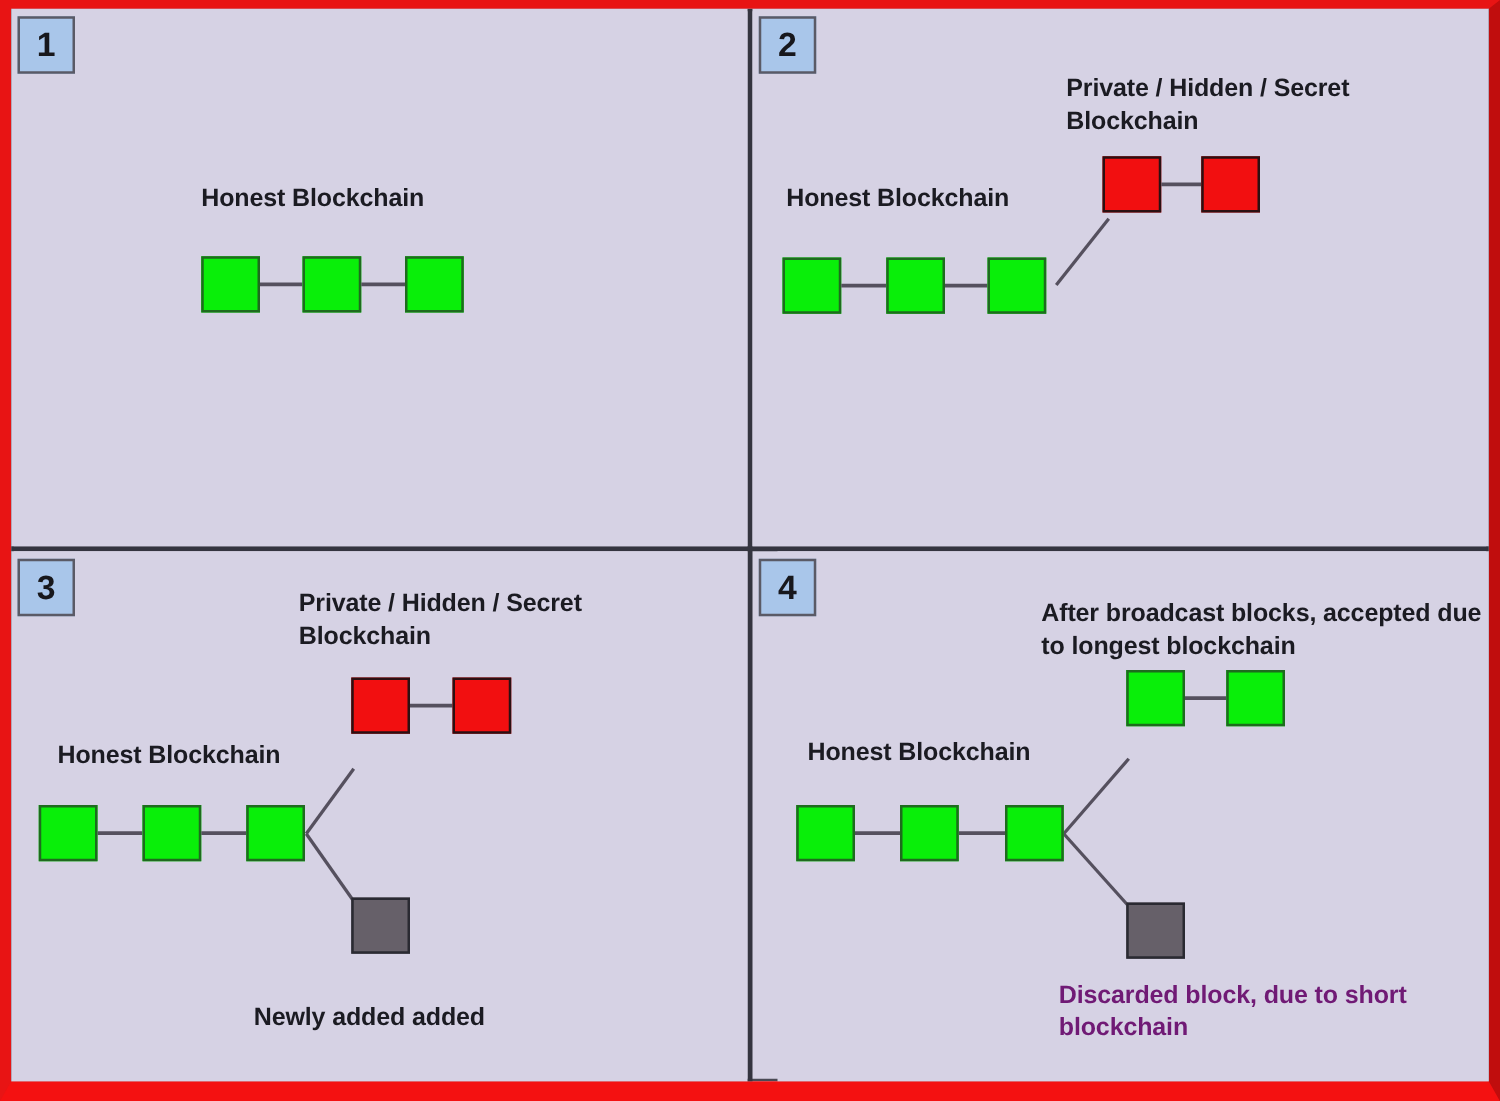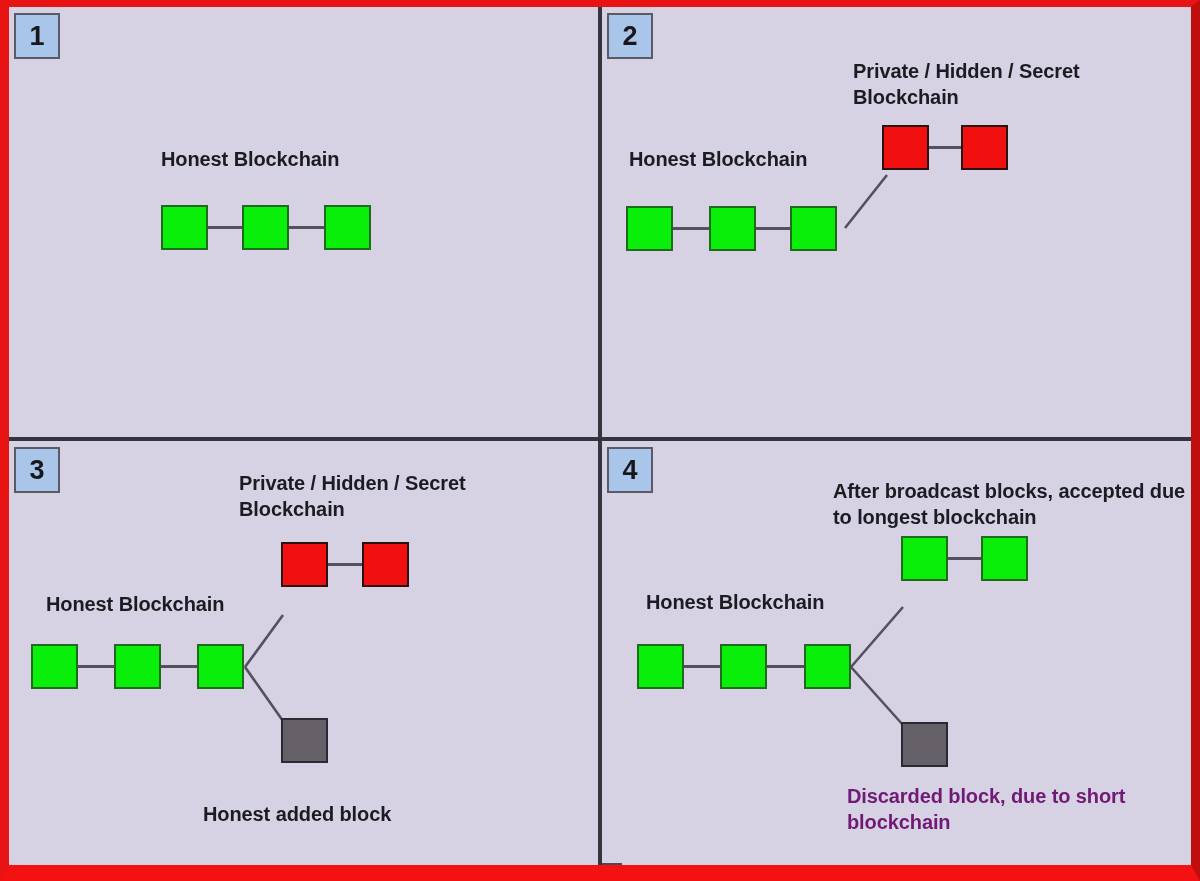--- a/index.html
+++ b/index.html
@@ -181,21 +181,21 @@
     <div class="block green" style="left:105px; top:203px;"></div>
     <div class="link" style="left:152px; top:224px; width:36px;"></div>
     <div class="block green" style="left:188px; top:203px;"></div>
 
     <div class="block red" style="left:272px; top:101px;"></div>
     <div class="link" style="left:319px; top:122px; width:34px;"></div>
     <div class="block red" style="left:353px; top:101px;"></div>
 
     <div class="block gray" style="left:272px; top:277px;"></div>
 
-    <div class="label" style="left:194px; top:361px;">Honest added block</div>
+    <div class="label" style="left:194px; top:361px;">Newly added added</div>
   </div>
 
   <div class="panel" id="panel-4">
     <div class="label" style="left:211px; top:38px; width:360px;">After broadcast blocks, accepted due to longest blockchain</div>
 
     <div class="label" style="left:24px; top:149px;">Honest Blockchain</div>
 
     <svg class="fork" viewBox="0 0 589 428">
       <line x1="229" y1="225" x2="281" y2="165" stroke="#55505e" stroke-width="2.6"></line>
       <line x1="229" y1="225" x2="281" y2="283" stroke="#55505e" stroke-width="2.6"></line>

